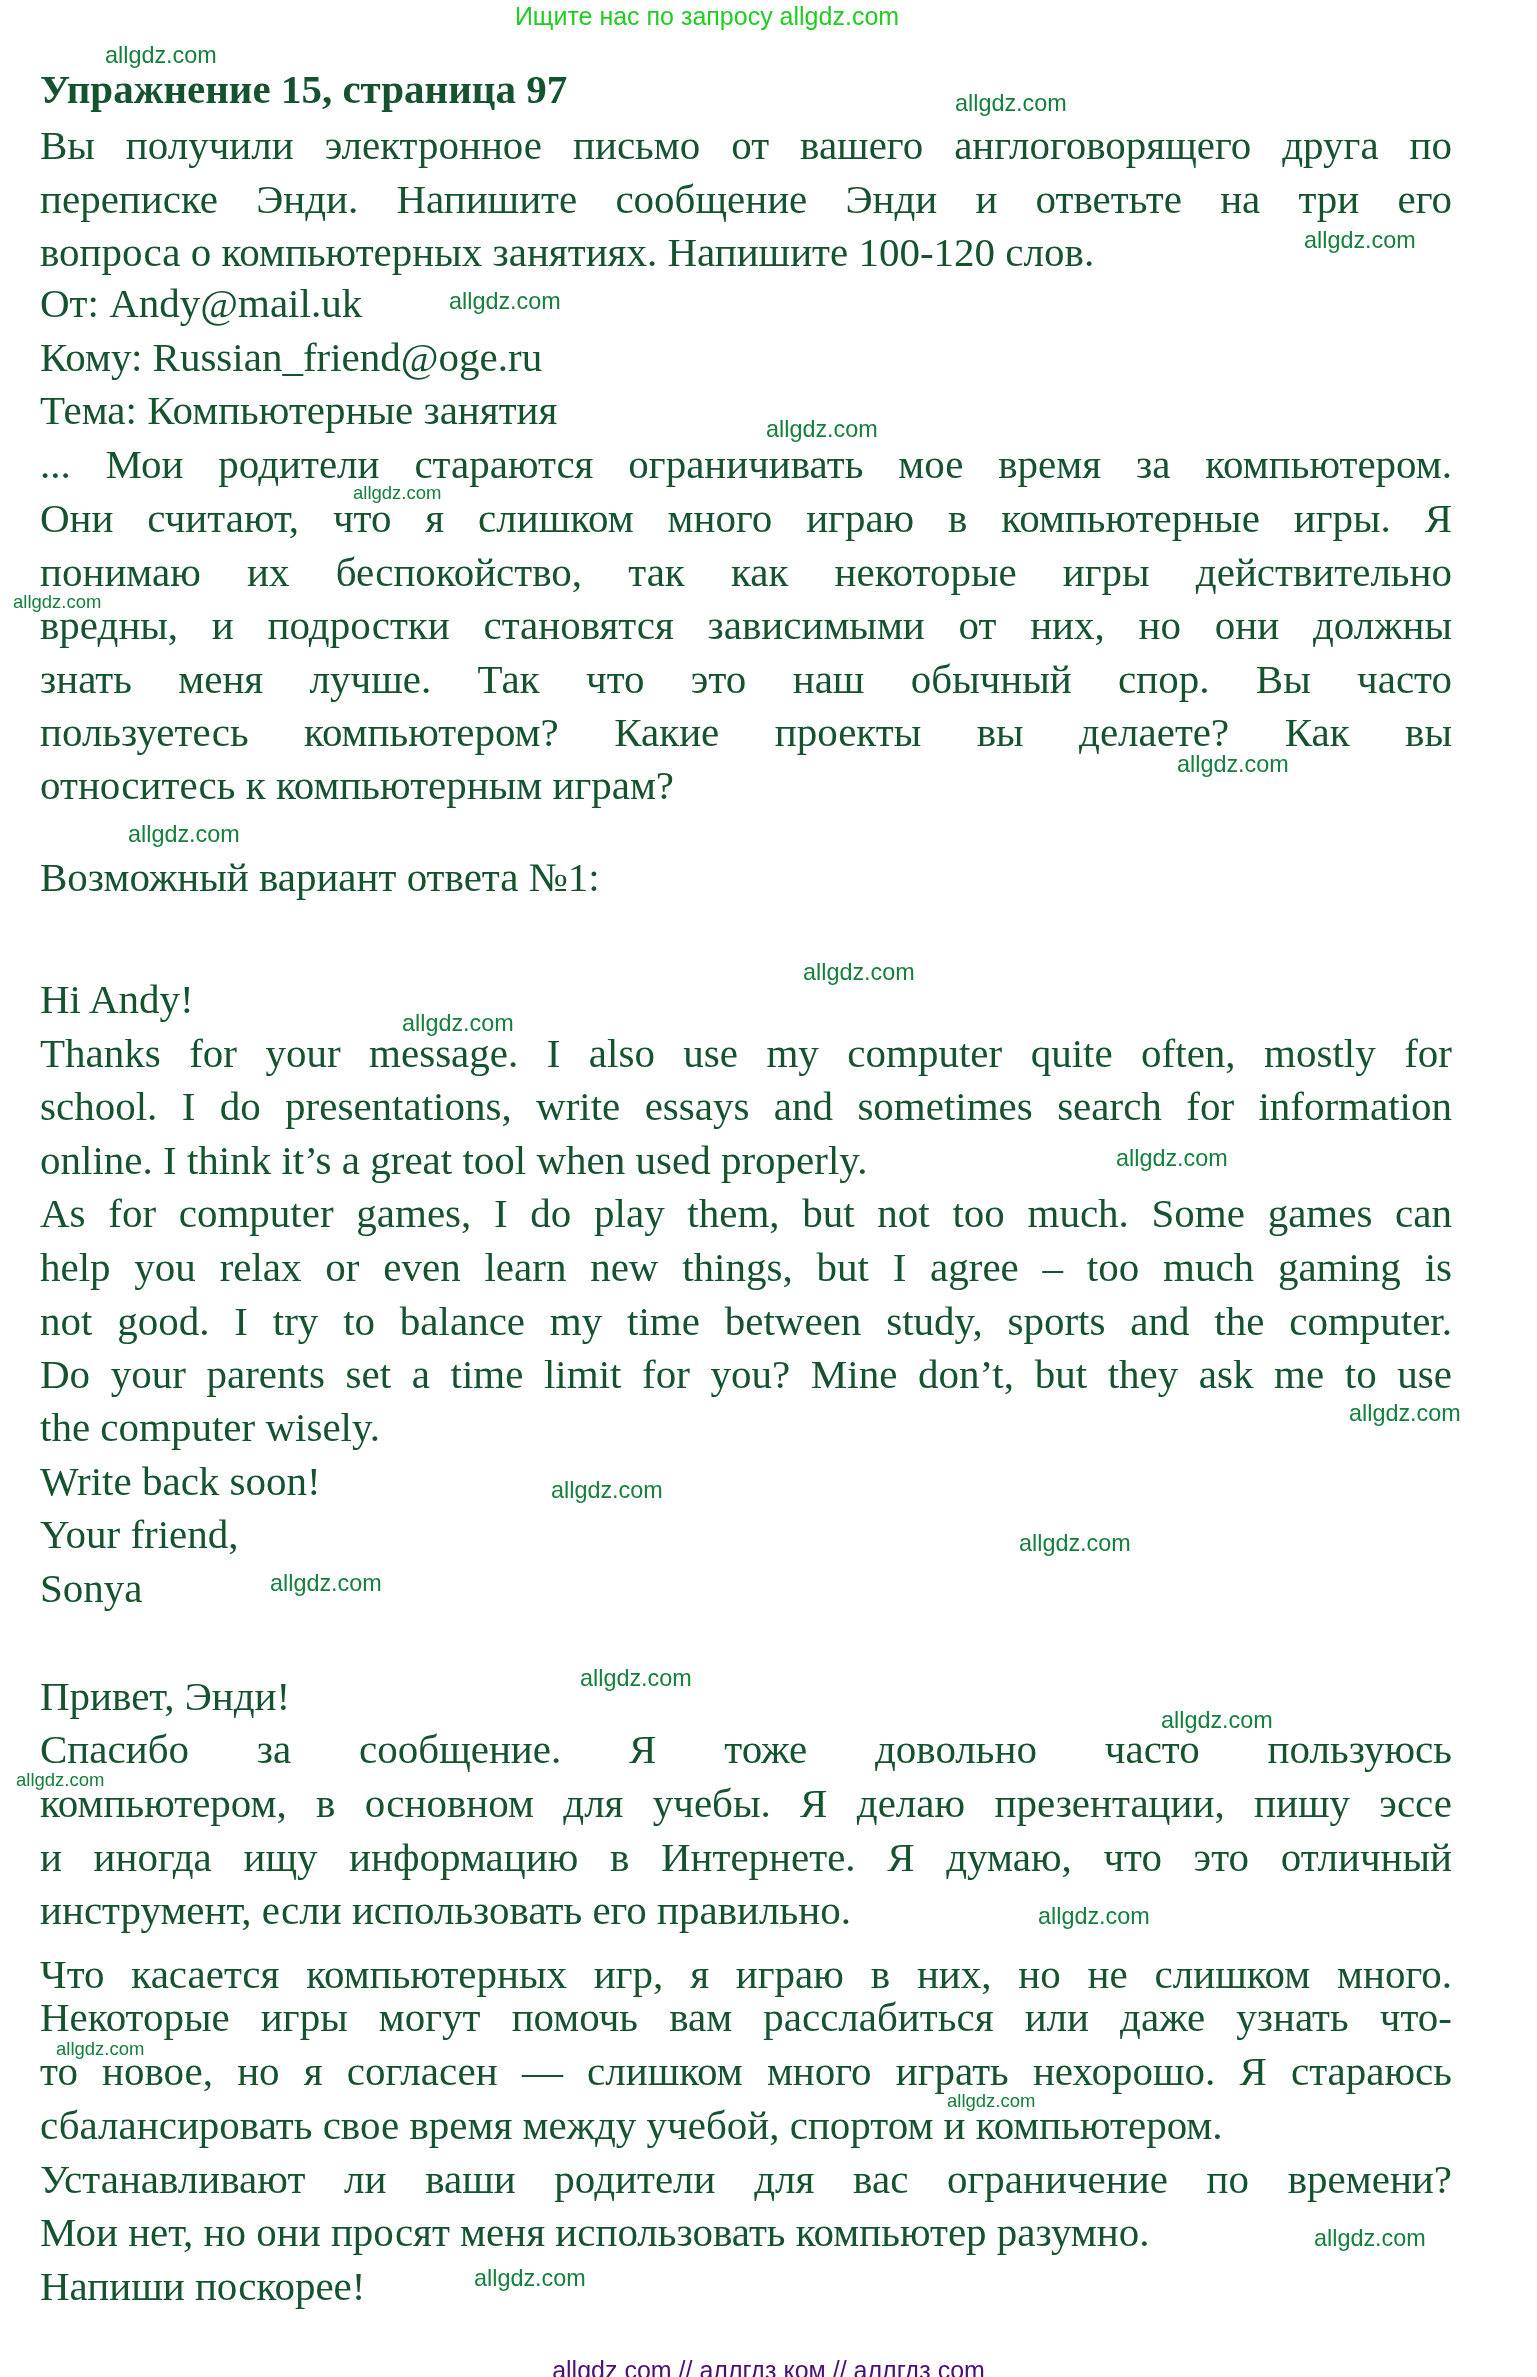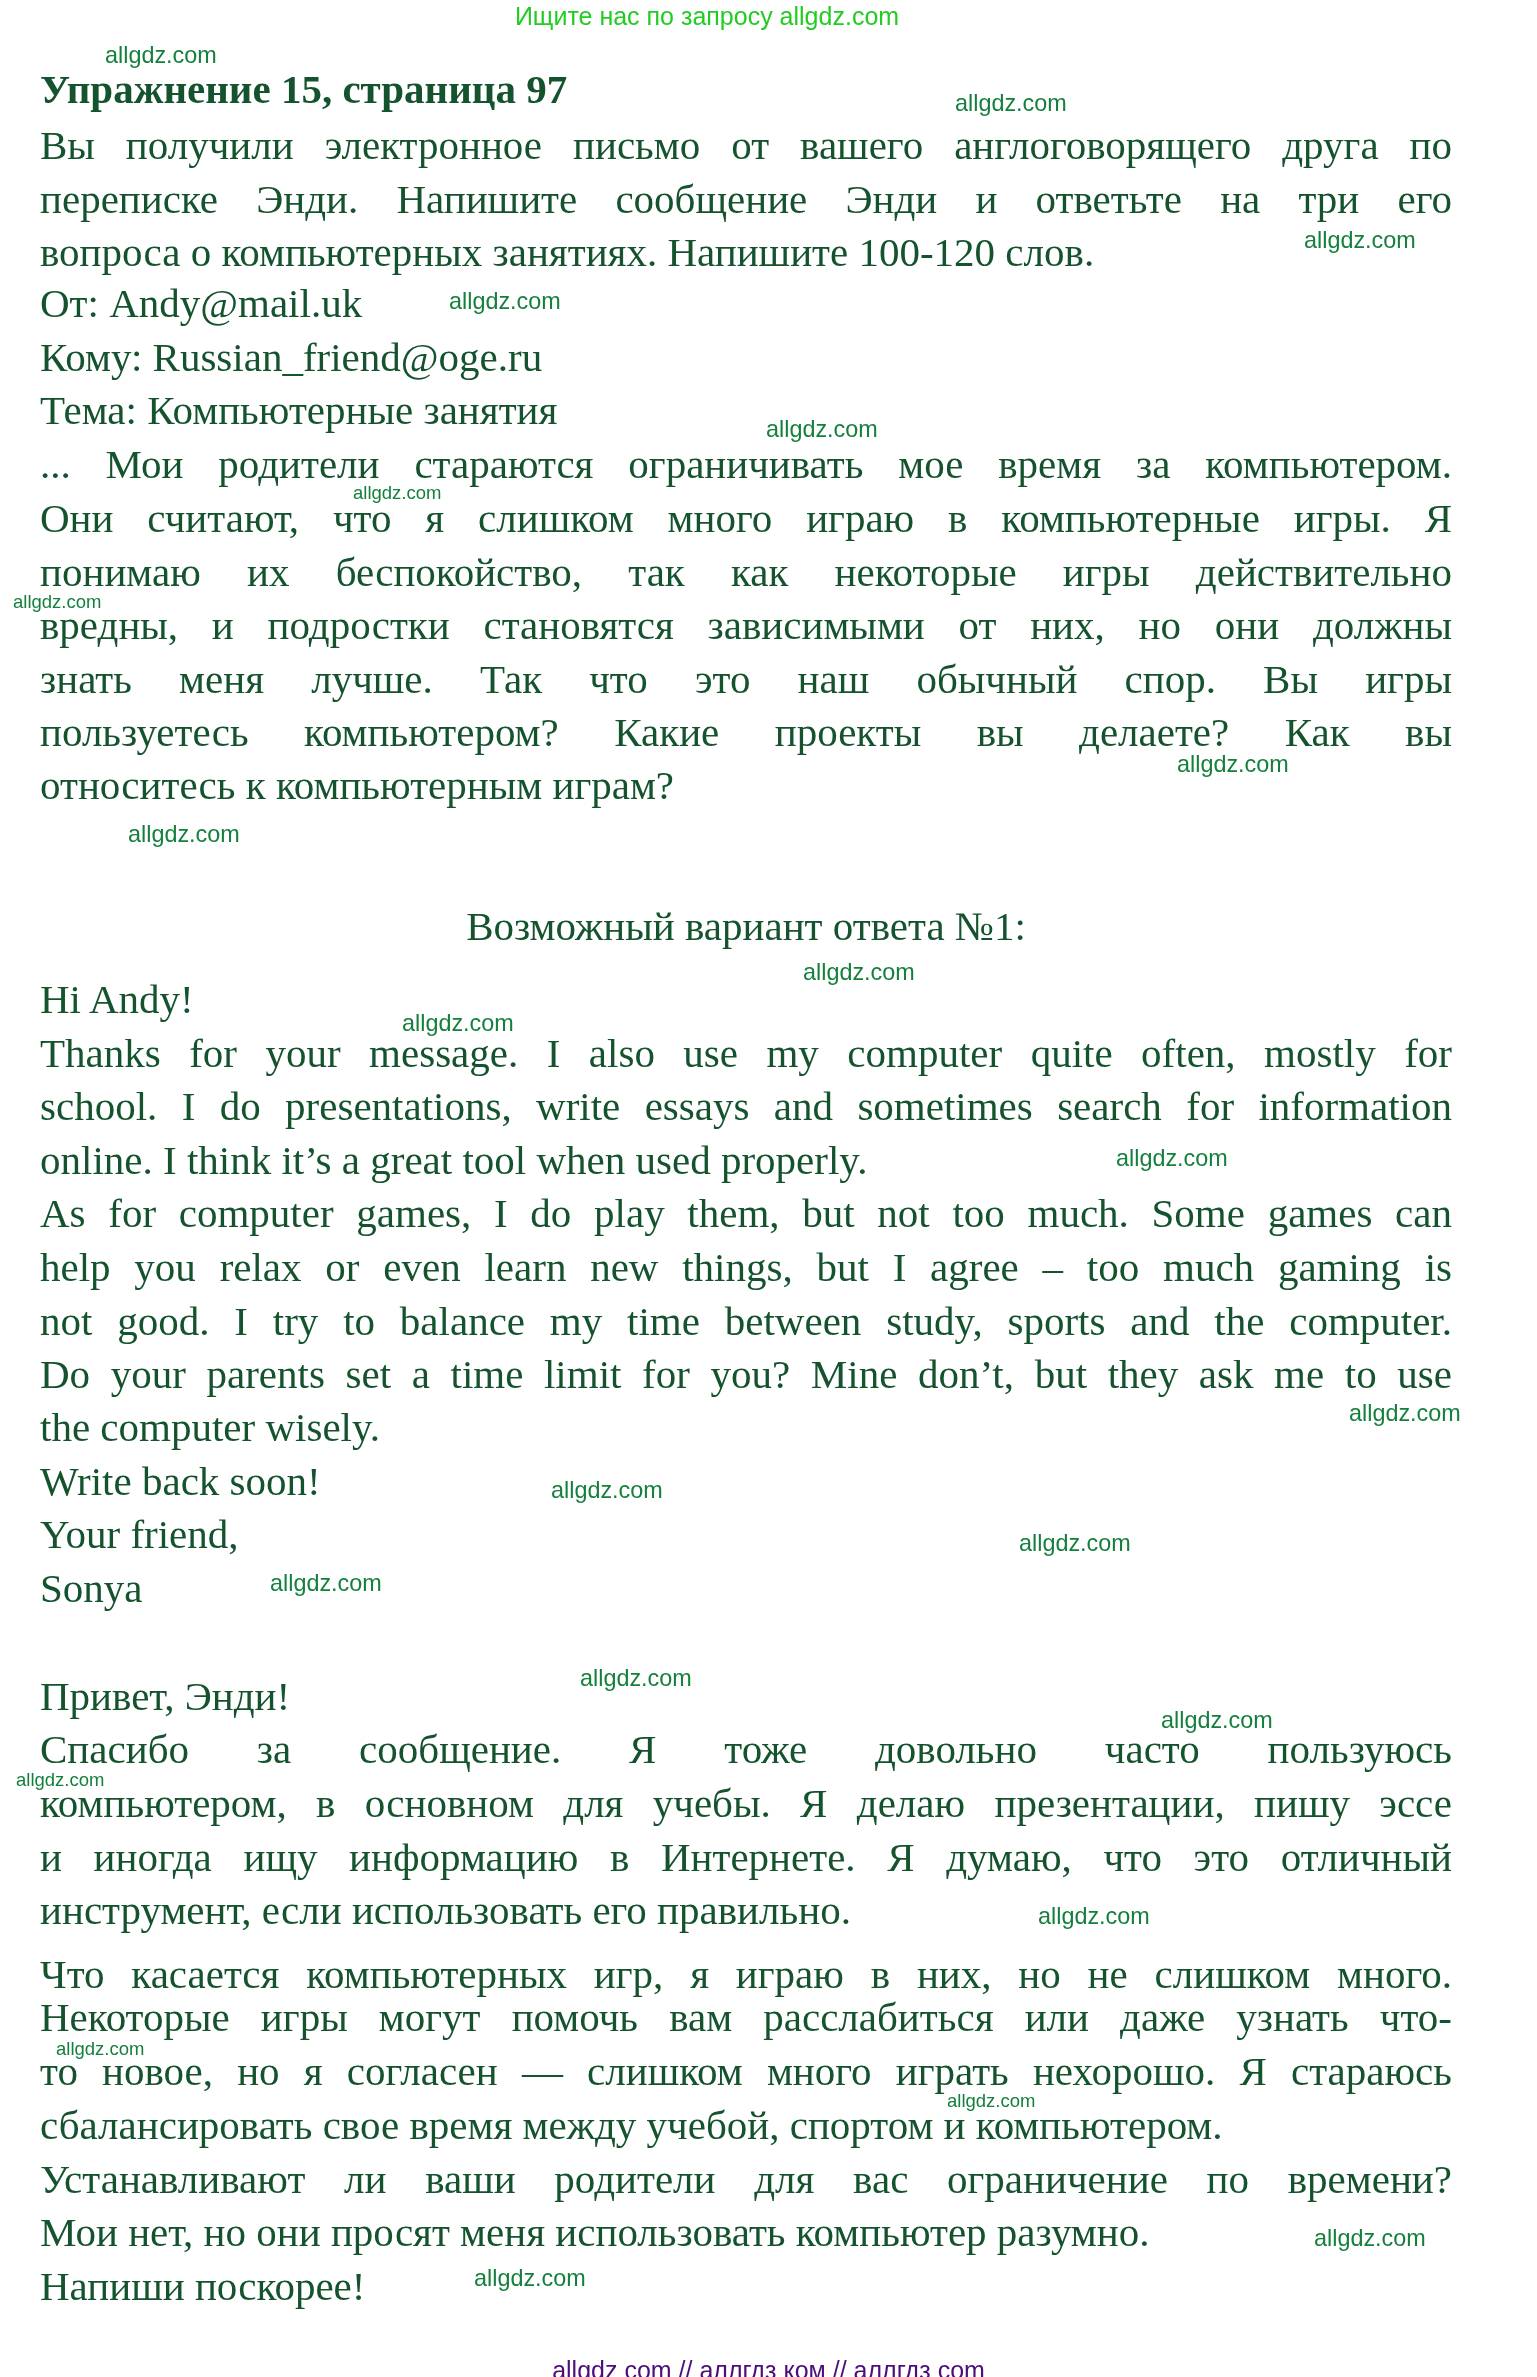--- a/index.html
+++ b/index.html
@@ -37,25 +37,25 @@
 <div class="line" style="top:226px;">вопроса о компьютерных занятиях. Напишите 100-120 слов.</div>
 
 <div class="line" style="top:277px;">От: Andy@mail.uk</div>
 <div class="line" style="top:331px;">Кому: Russian_friend@oge.ru</div>
 <div class="line" style="top:384px;">Тема: Компьютерные занятия</div>
 
 <div class="line just" style="top:438px;">... Мои родители стараются ограничивать мое время за компьютером.</div>
 <div class="line just" style="top:492px;">Они считают, что я слишком много играю в компьютерные игры. Я</div>
 <div class="line just" style="top:546px;">понимаю их беспокойство, так как некоторые игры действительно</div>
 <div class="line just" style="top:599px;">вредны, и подростки становятся зависимыми от них, но они должны</div>
-<div class="line just" style="top:653px;">знать меня лучше. Так что это наш обычный спор. Вы игры</div>
+<div class="line just" style="top:653px;">знать меня лучше. Так что это наш обычный спор. Вы часто</div>
 <div class="line just" style="top:706px;">пользуетесь компьютером? Какие проекты вы делаете? Как вы</div>
 <div class="line" style="top:759px;">относитесь к компьютерным играм?</div>
 
-<div class="line" style="top:900px;text-align:center;">Возможный вариант ответа №1:</div>
+<div class="line" style="top:851px;">Возможный вариант ответа №1:</div>
 
 <div class="line" style="top:973px;">Hi Andy!</div>
 <div class="line just" style="top:1027px;">Thanks for your message. I also use my computer quite often, mostly for</div>
 <div class="line just" style="top:1080px;">school. I do presentations, write essays and sometimes search for information</div>
 <div class="line" style="top:1134px;">online. I think it’s a great tool when used properly.</div>
 <div class="line just" style="top:1187px;">As for computer games, I do play them, but not too much. Some games can</div>
 <div class="line just" style="top:1241px;">help you relax or even learn new things, but I agree – too much gaming is</div>
 <div class="line just" style="top:1295px;">not good. I try to balance my time between study, sports and the computer.</div>
 <div class="line just" style="top:1348px;">Do your parents set a time limit for you? Mine don’t, but they ask me to use</div>
 <div class="line" style="top:1401px;">the computer wisely.</div>

